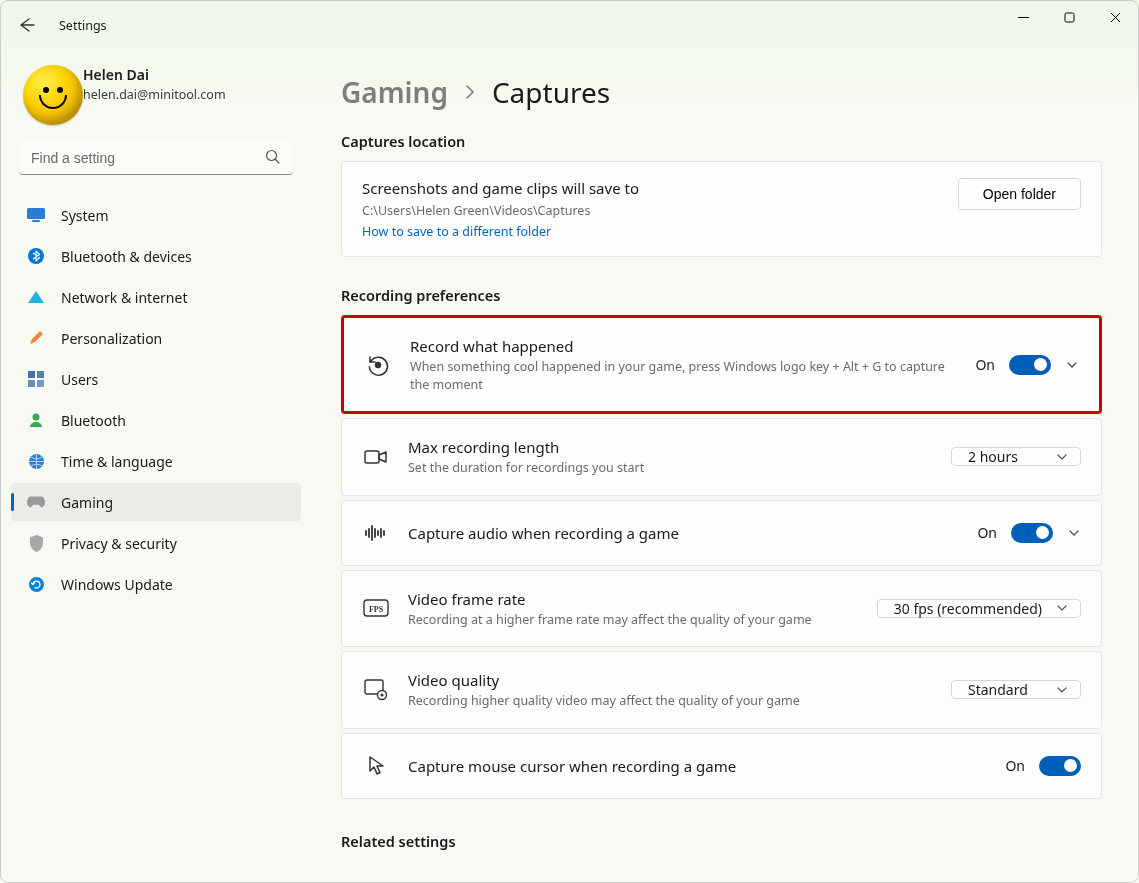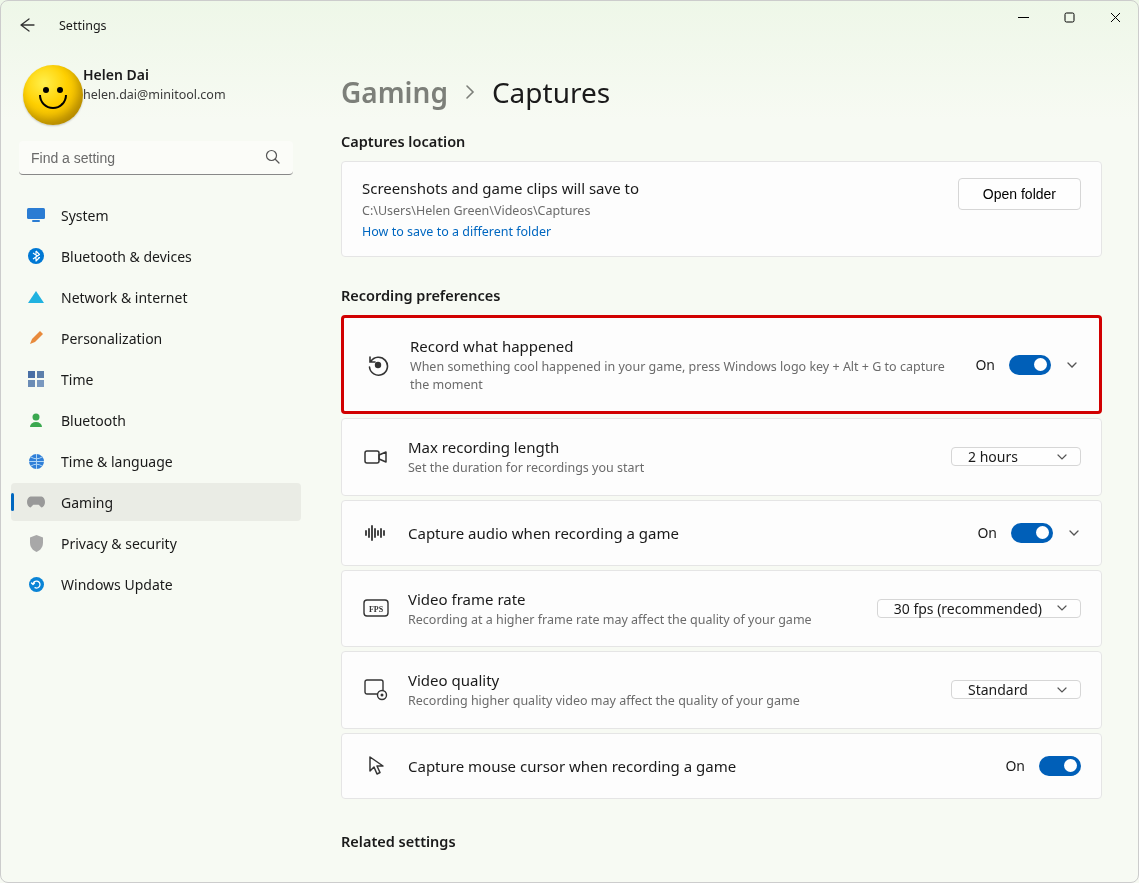--- a/index.html
+++ b/index.html
@@ -225,21 +225,21 @@
       </li>
       <li class="nav-item">
         <span class="nav-icon">
           <svg width="16" height="16" viewBox="0 0 16 16">
               <rect x="0" y="0" width="7" height="7" fill="#4a6fa5"></rect>
               <rect x="9" y="0" width="7" height="7" fill="#5d7fab"></rect>
               <rect x="0" y="9" width="7" height="7" fill="#6b8cb5"></rect>
               <rect x="9" y="9" width="7" height="7" fill="#7a98bf"></rect>
             </svg>
         </span>
-        <span>Time</span>
+        <span>Users</span>
       </li>
       <li class="nav-item">
         <span class="nav-icon">
           <svg width="16" height="16" viewBox="0 0 16 16">
               <circle cx="8" cy="5" r="3.5" fill="#3aa84f"></circle>
               <path d="M2 15 a6 5 0 0 1 12 0 z" fill="#3aa84f"></path>
             </svg>
         </span>
         <span>Bluetooth</span>
       </li>

